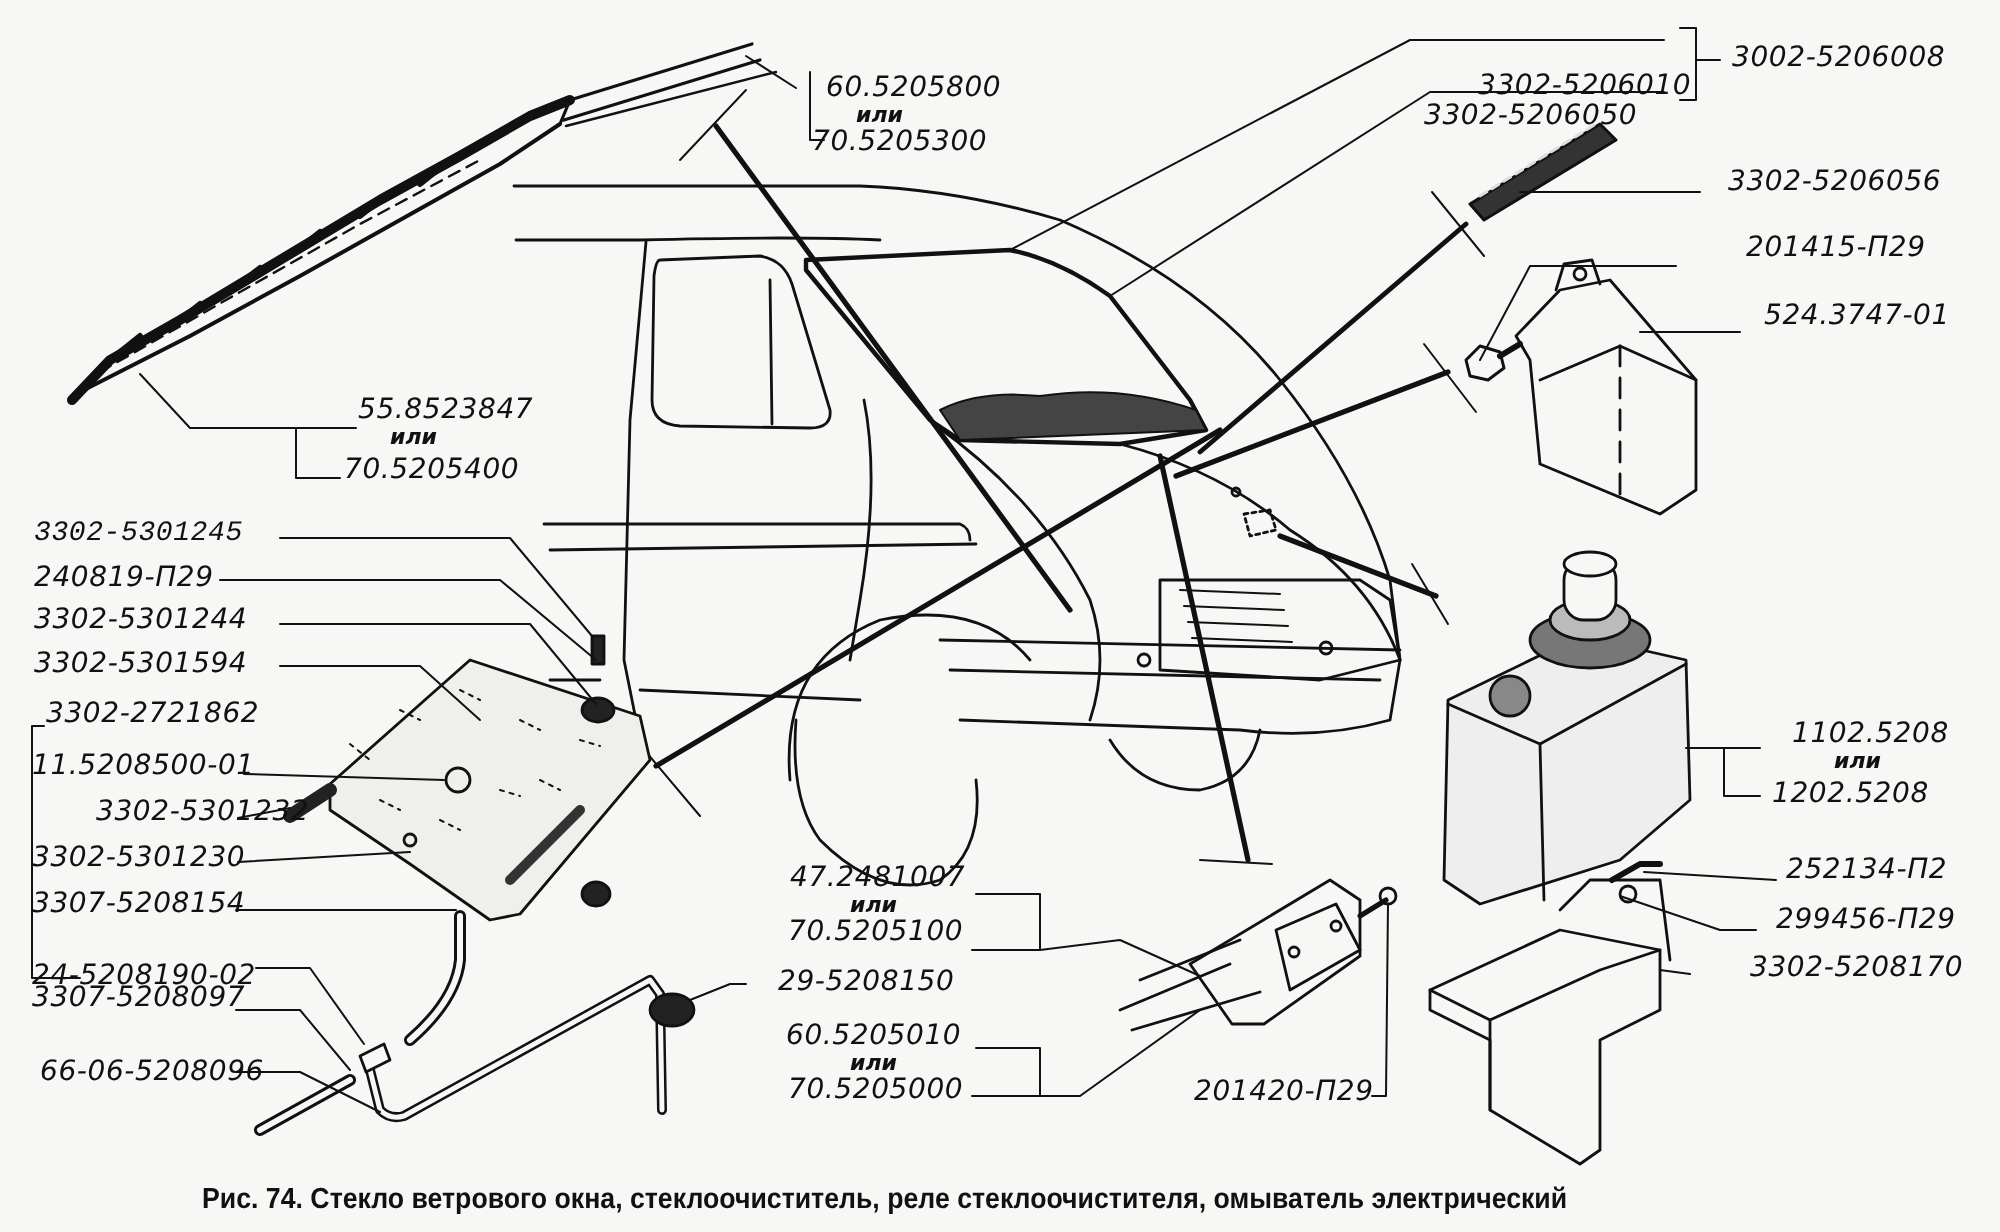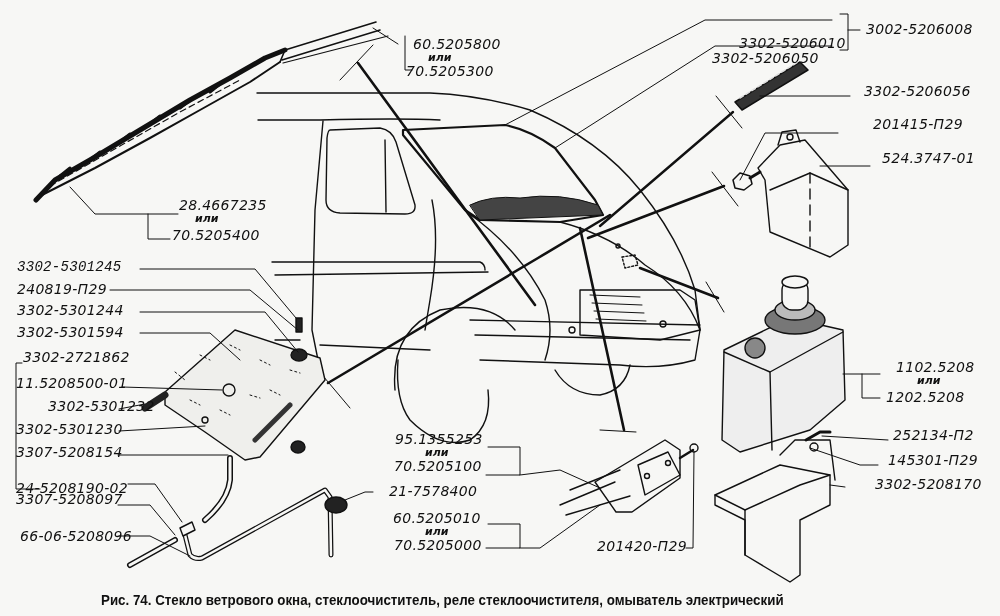--- a/index.html
+++ b/index.html
@@ -226,21 +226,21 @@
       <path d="M119,409 L145,404"></path>
       <path d="M119,431 L205,426"></path>
       <path d="M118,455 L228,455"></path>
       <path d="M128,484 L155,484 L182,522"></path>
       <path d="M118,505 L150,505 L175,535"></path>
       <path d="M118,536 L150,536 L190,556"></path>
     </g>
   </svg>
 
 
-  <div class="lbl" style="left:179px; top:197px;">28.4667235</div>
+  <div class="lbl" style="left:179px; top:197px;">55.8523847</div>
   <div class="ili" style="left:195px; top:213px;">или</div>
   <div class="lbl" style="left:172px; top:227px;">70.5205400</div>
 
   <div class="lbl" style="left:413px; top:36px;">60.5205800</div>
   <div class="ili" style="left:428px; top:52px;">или</div>
   <div class="lbl" style="left:406px; top:63px;">70.5205300</div>
 
   <div class="lbl" style="left:712px; top:10px;margin-top:40px;">3302-5206050</div>
   <div class="lbl" style="left:739px; top:35px;text-align:center;">3302-5206010</div>
   <div class="lbl" style="left:866px; top:21px;">3002-5206008</div>
@@ -248,28 +248,28 @@
   <div class="lbl" style="left:864px; top:83px;">3302-5206056</div>
 
   <div class="lbl" style="left:873px; top:116px;">201415-П29</div>
   <div class="lbl" style="left:882px; top:150px;">524.3747-01</div>
 
   <div class="lbl" style="left:896px; top:359px;">1102.5208</div>
   <div class="ili" style="left:917px; top:375px;">или</div>
   <div class="lbl" style="left:886px; top:389px;">1202.5208</div>
 
   <div class="lbl" style="left:893px; top:427px;">252134-П2</div>
-  <div class="lbl" style="left:888px; top:452px;">145301-П29</div>
+  <div class="lbl" style="left:888px; top:452px;">299456-П29</div>
   <div class="lbl" style="left:875px; top:476px;">3302-5208170</div>
 
-  <div class="lbl" style="left:395px; top:431px;">95.1355253</div>
+  <div class="lbl" style="left:395px; top:431px;">47.2481007</div>
   <div class="ili" style="left:425px; top:447px;">или</div>
   <div class="lbl" style="left:394px; top:458px;">70.5205100</div>
 
-  <div class="lbl" style="left:389px; top:483px;">21-7578400</div>
+  <div class="lbl" style="left:389px; top:483px;">29-5208150</div>
 
   <div class="lbl" style="left:393px; top:510px;">60.5205010</div>
   <div class="ili" style="left:425px; top:526px;">или</div>
   <div class="lbl" style="left:394px; top:537px;">70.5205000</div>
 
   <div class="lbl" style="left:597px; top:538px;">201420-П29</div>
 
   <div class="lbl" style="left:17px; top:259px;font-family:Liberation Mono, monospace;">3302-5301245</div>
   <div class="lbl" style="left:17px; top:281px;">240819-П29</div>
   <div class="lbl" style="left:17px; top:302px;">3302-5301244</div>

